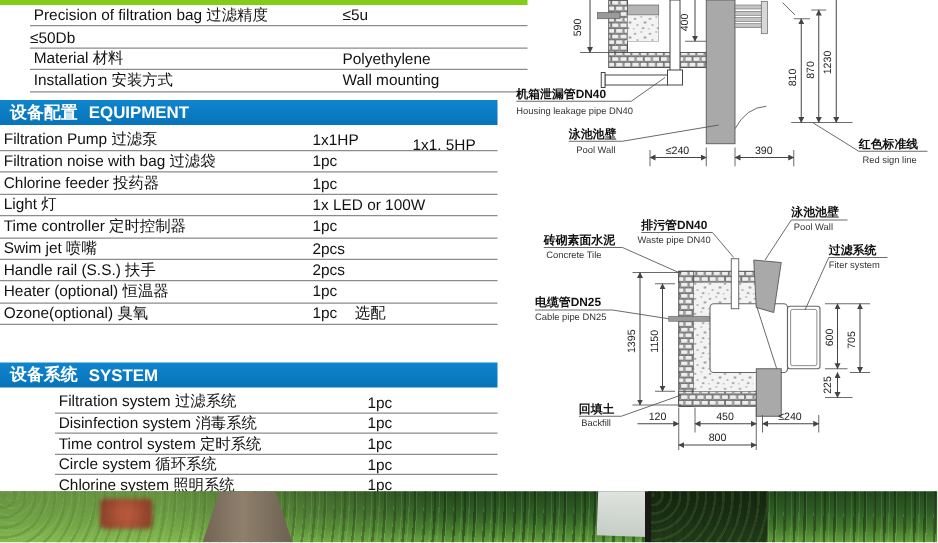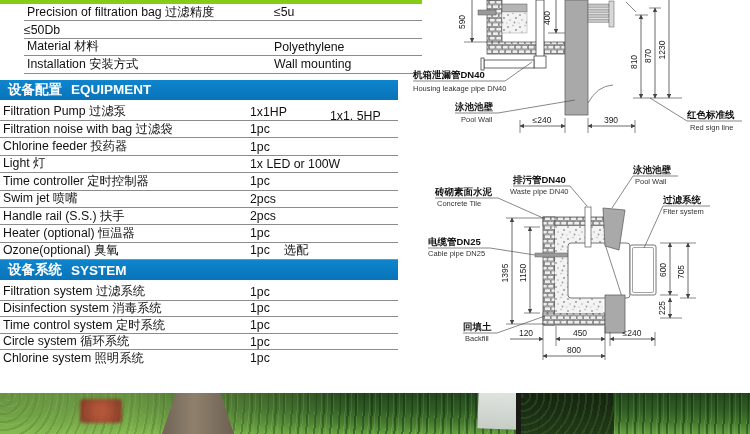--- a/index.html
+++ b/index.html
@@ -6,29 +6,29 @@
   .page{position:relative;width:750px;height:434px;background:#fff;overflow:hidden;
         font-family:"Liberation Sans","DejaVu Sans",sans-serif;color:#111;}
   .left{position:absolute;left:0;top:0;width:398px;}
   .spec{width:398px;}
   .srow{display:flex;align-items:center;height:16.4px;border-bottom:1px solid #8c8c8c;
         font-size:12.3px;white-space:nowrap;}
   .srow .lbl{width:247px;padding-left:3px;overflow:hidden;}
   .srow .val{position:relative;flex:1;}
   .srow .v2far{position:absolute;left:80px;top:4px;}
   .srow .v2near{margin-left:14px;}
-  .sys .srow{height:15.6px;}
+  .sys .srow{height:15.6px;margin-left:44px;}
   .sys .srow:last-child{border-bottom:none;}
   .top{border-top:4px solid #84cc16;padding-left:24px;}
   .bar{height:20px;background:linear-gradient(180deg,#0e85cd 0%,#0873b9 100%);
        color:#fff;font-weight:bold;font-size:13.5px;display:flex;align-items:center;
        padding-left:8px;gap:9px;}
   .bar1{margin-top:6px;}
   .equip{margin-top:4px;}
-  .bar2{margin-top:0;}
+  .bar2{margin-top:30px;}
   .sys{margin-top:4px;}
   svg{position:absolute;overflow:hidden;}
   svg text{font-family:inherit;fill:#111;}
   .dimtxt{font-size:8.5px;fill:#222;}
   .zh{font-size:9.5px;font-weight:bold;}
   .en{font-size:7.5px;fill:#333;}
   .dln{stroke:#444;stroke-width:0.8;fill:none;}
   .tln{stroke:#555;stroke-width:0.7;fill:none;}
   .photo{position:absolute;left:0;top:393px;width:750px;height:41px;overflow:hidden;
      background:

